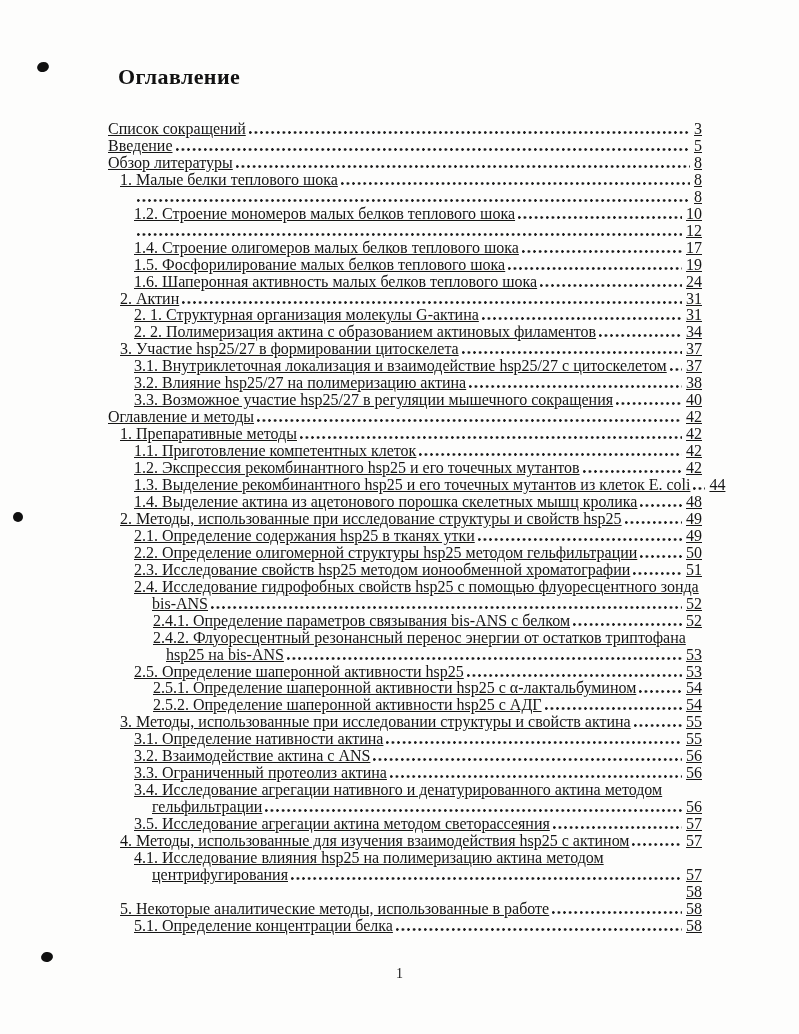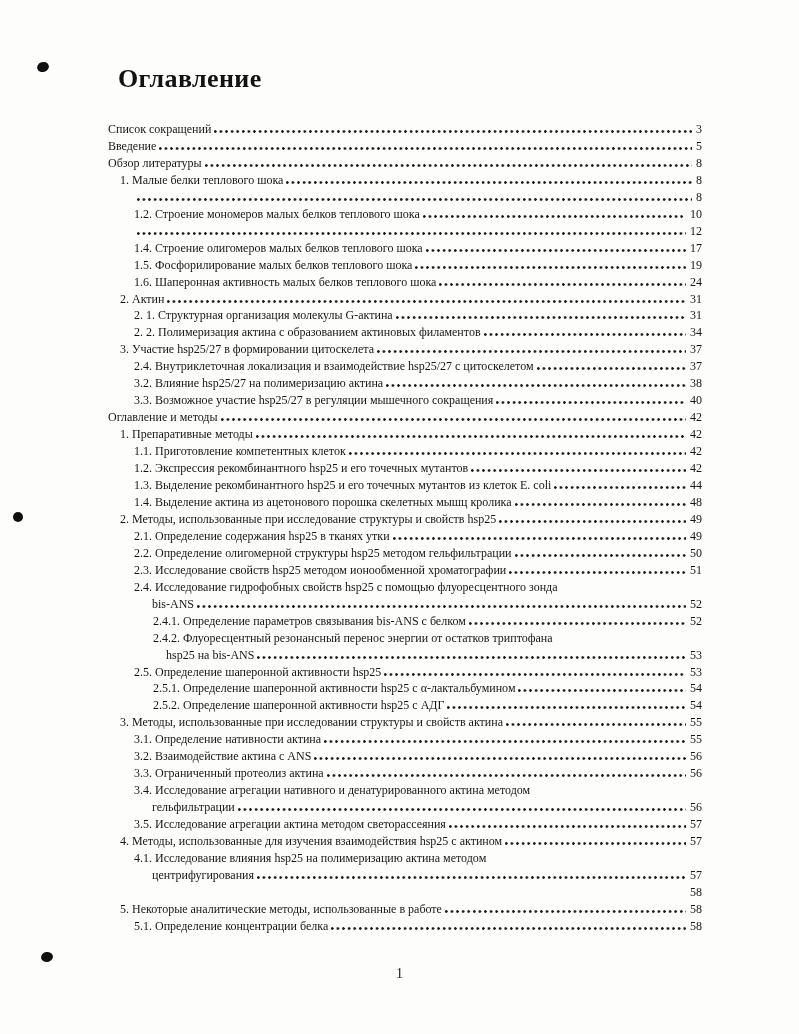--- a/index.html
+++ b/index.html
@@ -13,40 +13,41 @@
     position: relative;
     width: 799px; height: 1034px;
     background: #fdfdfc;
     color: #161616;
     overflow: hidden;
   }
   .doc-title {
     position: absolute;
     top: 64px; left: 118px;
     margin: 0;
-    font-size: 26px;
+    font-size: 22px;
     font-weight: bold;
     letter-spacing: 0.4px;
     color: #121212;
   }
   .toc {
     position: absolute;
     top: 121px; left: 108px; right: 97px;
   }
   .toc-entry { margin: 0; }
   .lvl0 { margin-left: 0; }
   .lvl1 { margin-left: 12px; }
   .lvl2 { margin-left: 26px; }
   .lvl3 { margin-left: 45px; text-align: center; }
   .toc-line {
     display: flex;
     align-items: baseline;
-    font-size: 12px;
+    font-size: 16px;
     line-height: 16.95px;
     color: #161616;
+    text-decoration: underline;
   }
   .toc-line.cont { margin-left: 18px; }
   .lvl3 > .toc-line.cont { margin-left: 13px; }
   .toc-text { white-space: nowrap; }
   .toc-dots {
     flex: 1 1 12px;
     min-width: 12px;
     margin: 0 3px;
     height: 3px;
     background-image: radial-gradient(circle at 1.3px 1.5px, #1c1c1c 1.05px, transparent 1.55px);
@@ -174,21 +175,21 @@
       </div>
       <div class="toc-entry lvl1">
         <div class="toc-line">
           <span class="toc-text">3. Участие hsp25/27 в формировании цитоскелета</span>
           <span class="toc-dots"></span>
           <span class="toc-page">37</span>
         </div>
       </div>
       <div class="toc-entry lvl2">
         <div class="toc-line">
-          <span class="toc-text">2.4. Внутриклеточная локализация и взаимодействие hsp25/27 с цитоскелетом</span>
+          <span class="toc-text">3.1. Внутриклеточная локализация и взаимодействие hsp25/27 с цитоскелетом</span>
           <span class="toc-dots"></span>
           <span class="toc-page">37</span>
         </div>
       </div>
       <div class="toc-entry lvl2">
         <div class="toc-line">
           <span class="toc-text">3.2. Влияние hsp25/27 на полимеризацию актина</span>
           <span class="toc-dots"></span>
           <span class="toc-page">38</span>
         </div>

